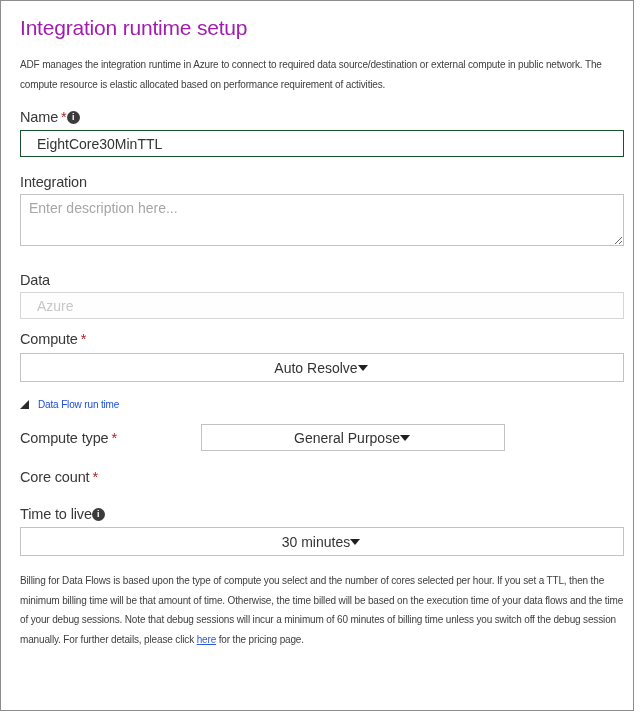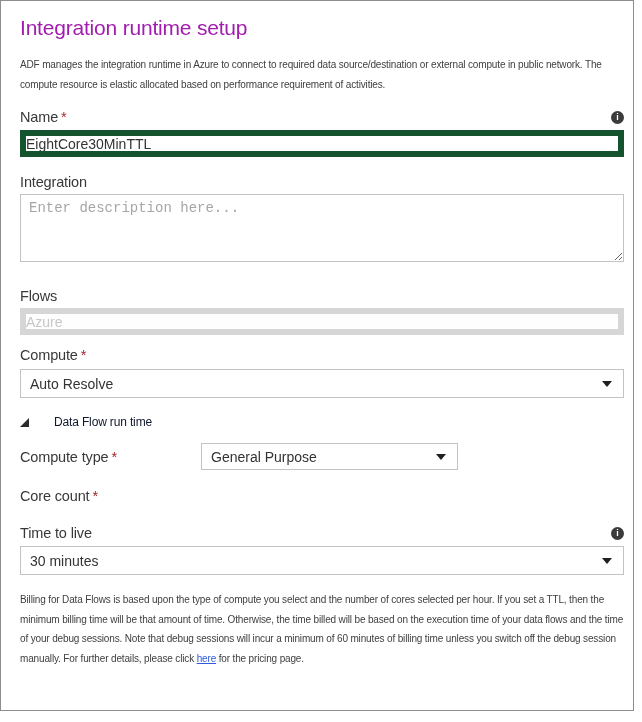--- a/index.html
+++ b/index.html
@@ -34,21 +34,21 @@
   .para {
     font-size: 10px;
     line-height: 19.5px;
     color: #404040;
     letter-spacing: -0.15px;
   }
   .intro { margin-top: 15px; }
   .label-row {
     display: flex;
     align-items: center;
-    justify-content: space-between;
+    justify-content: flex-start;
   }
   .field-label {
     font-size: 14.5px;
     color: #383838;
     letter-spacing: -0.15px;
   }
   .req {
     color: #a4262c;
     margin-left: 3px;
     font-size: 14.5px;
@@ -65,57 +65,57 @@
     display: inline-block;
     cursor: default;
     flex: 0 0 auto;
   }
   .text-input {
     display: block;
     box-sizing: border-box;
     width: 100%;
     height: 27px;
     margin-top: 4px;
-    border: 6px solid #14532d;
-    padding: 0 0;
+    border: 1px solid #14532d;
+    padding: 0 16px;
     font-family: "Liberation Sans", sans-serif;
     font-size: 14px;
     color: #333333;
     outline: none;
     background: #ffffff;
   }
   .desc-textarea {
     display: block;
     box-sizing: border-box;
     width: 100%;
-    height: 68px;
+    height: 52px;
     margin-top: 4px;
     border: 1px solid #c3c3c3;
     padding: 5px 8px;
-    font-family: Liberation Mono, monospace;
+    font-family: Liberation Sans, sans-serif;
     font-size: 14px;
     color: #333333;
     resize: both;
     outline: none;
   }
   .desc-textarea::placeholder, .text-input::placeholder { color: #a6a6a6; }
   .disabled-input {
     border-color: #d6d6d6;
     color: #c7c7c7;
     background: #fefefe;
   }
   .selectbox {
     box-sizing: border-box;
     margin-top: 5px;
     height: 29px;
     border: 1px solid #c3c3c3;
     background: #ffffff;
     display: flex;
     align-items: center;
-    justify-content: space-between;
+    justify-content: center;
     padding: 0 11px 0 9px;
     font-size: 14px;
     color: #333333;
     cursor: pointer;
   }
   .caret-down {
     width: 0; height: 0;
     border-left: 5px solid transparent;
     border-right: 5px solid transparent;
     border-top: 6px solid #1f1f1f;
@@ -126,32 +126,31 @@
   .field-type { margin-top: 26px; }
   .field-region { margin-top: 11px; }
   .section-header {
     margin-top: 17px;
     display: flex;
     align-items: center;
     cursor: pointer;
   }
   .tri-icon { display: inline-block; margin-right: 9px; line-height: 0; }
   .section-title {
-    font-size: 12px;
-    color: #0f172a;
+    font-size: 10px;
+    color: #1d4ed8;
     letter-spacing: -0.15px;
-    margin-left: 16px;
   }
   .inline-row {
     display: flex;
     align-items: center;
     margin-top: 16px;
   }
   .inline-row .row-label { width: 181px; flex: 0 0 auto; }
-  .inline-row .selectbox { width: 257px; margin-top: 0; height: 27px; }
+  .inline-row .selectbox { width: 304px; margin-top: 0; height: 27px; }
   .row-compute { margin-top: 14px; }
   .row-core { margin-top: 17px; }
   .field-ttl { margin-top: 20px; }
   .billing { margin-top: 15px; }
   .billing a, .link {
     color: #2f5bd7;
     text-decoration: underline;
     cursor: pointer;
   }
 </style>
@@ -177,21 +176,21 @@
 
     <div class="field-description">
       <div class="label-row">
         <span class="field-label">Integration</span>
       </div>
       <textarea class="desc-textarea" placeholder="Enter description here..." style=""></textarea>
     </div>
 
     <div class="field-type">
       <div class="label-row">
-        <span class="field-label">Flows</span>
+        <span class="field-label">Data</span>
       </div>
       <input class="text-input disabled-input" type="text" readonly="" value="Azure" style="">
     </div>
 
     <div class="field-region">
       <div class="label-row">
         <span>
           <span class="field-label">Compute</span><span class="req">*</span>
         </span>
       </div>

